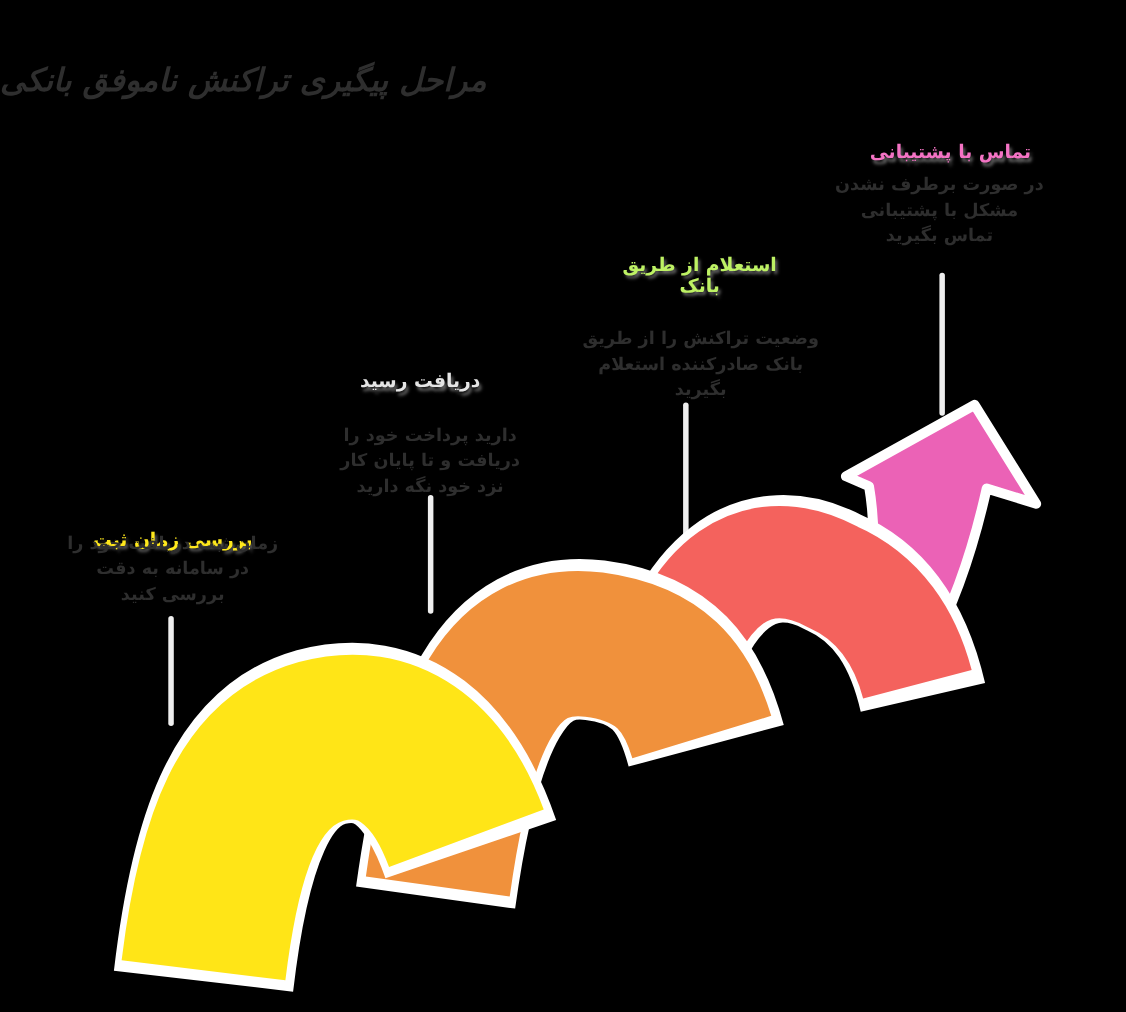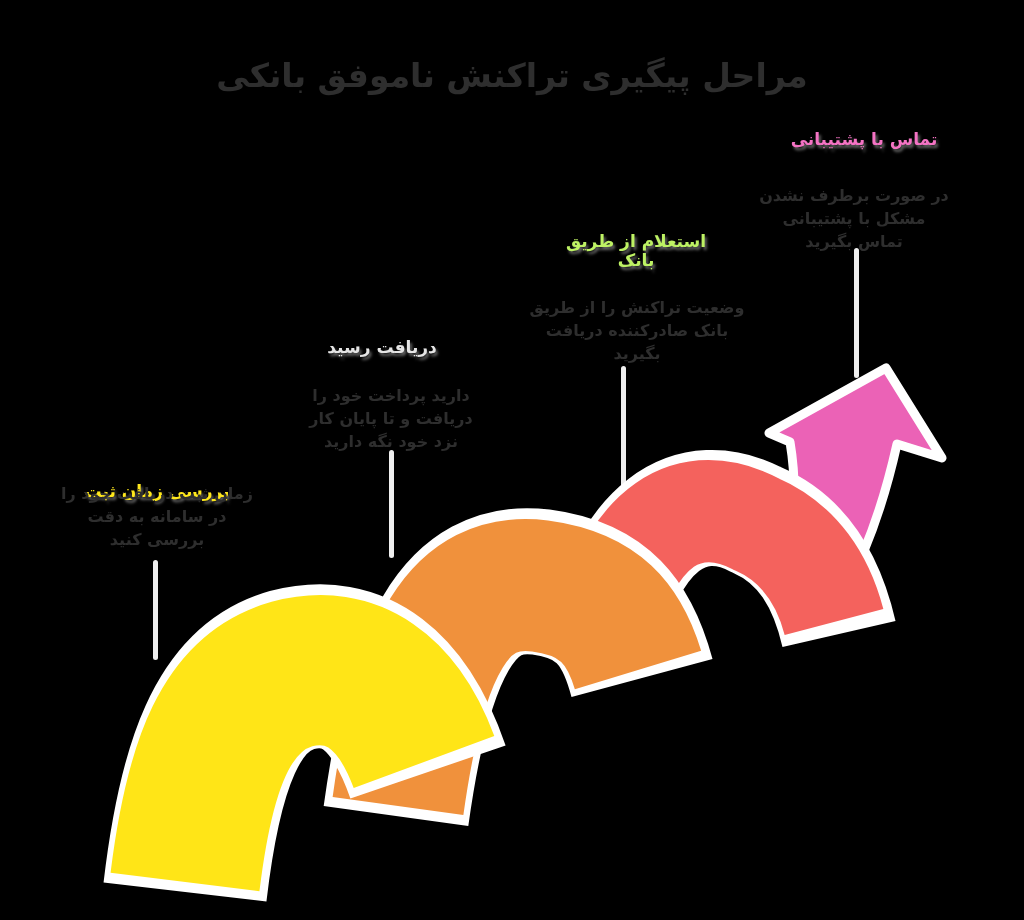--- a/index.html
+++ b/index.html
@@ -6,23 +6,24 @@
   body{
     width:1024px;height:920px;
     background:#000000;
     font-family:"DejaVu Sans","Liberation Sans",sans-serif;
     overflow:hidden;
   }
   .stage{position:relative;width:1024px;height:920px;background:#000000;}
 
   .title{
     position:absolute;left:0;right:0;top:56px;
-    text-align:center;direction:rtl;
-    font-size:33px;font-weight:bold;color:#2e2e2e;
+    text-align:left;direction:rtl;
+    font-size:29px;font-weight:bold;color:#2e2e2e;
     letter-spacing:0.5px;
+    font-style:italic;
   }
 
   .step-label{
     position:absolute;text-align:center;direction:rtl;
     font-weight:bold;font-size:17px;line-height:1.12;
     white-space:pre-line;
     text-shadow:2px 3px 3px rgba(185,185,185,0.55);
   }
   .step-desc{
     position:absolute;text-align:center;direction:rtl;
@@ -40,21 +41,21 @@
 
   .s2 .step-label{left:282px;top:338px;width:200px;color:#e5e5e5;}
   .s2 .step-desc{left:281px;top:384px;width:220px;}
   .s2 .connector{left:389px;top:450px;height:108px;}
 
   .s3 .step-label{left:536px;top:232px;width:200px;color:#bef264;}
   .s3 .step-desc{left:522px;top:296px;width:230px;}
   .s3 .connector{left:621px;top:366px;height:138px;}
 
   .s4 .step-label{left:760px;top:130px;width:208px;color:#F473C4;}
-  .s4 .step-desc{left:748px;top:184px;width:212px;}
+  .s4 .step-desc{left:748px;top:156px;width:212px;}
   .s4 .connector{left:854px;top:248px;height:130px;}
 
   svg.ribbon{position:absolute;left:0;top:0;}
 </style>
 </head>
 <body>
 
 <div class="stage">
 
   <div class="title">مراحل پیگیری تراکنش ناموفق بانکی</div>
@@ -72,21 +73,21 @@
     <div class="step-desc">دارید پرداخت خود را
 دریافت و تا پایان کار
 نزد خود نگه دارید</div>
     <div class="connector"></div>
   </div>
 
   <div class="s3">
     <div class="step-label">استعلام از طریق
 بانک</div>
     <div class="step-desc">وضعیت تراکنش را از طریق
-بانک صادرکننده دریافت بگیرید</div>
+بانک صادرکننده استعلام بگیرید</div>
     <div class="connector"></div>
   </div>
 
   <div class="s4">
     <div class="step-label">تماس با پشتیبانی</div>
     <div class="step-desc">در صورت برطرف نشدن
 مشکل با پشتیبانی
 تماس بگیرید</div>
     <div class="connector"></div>
   </div>

